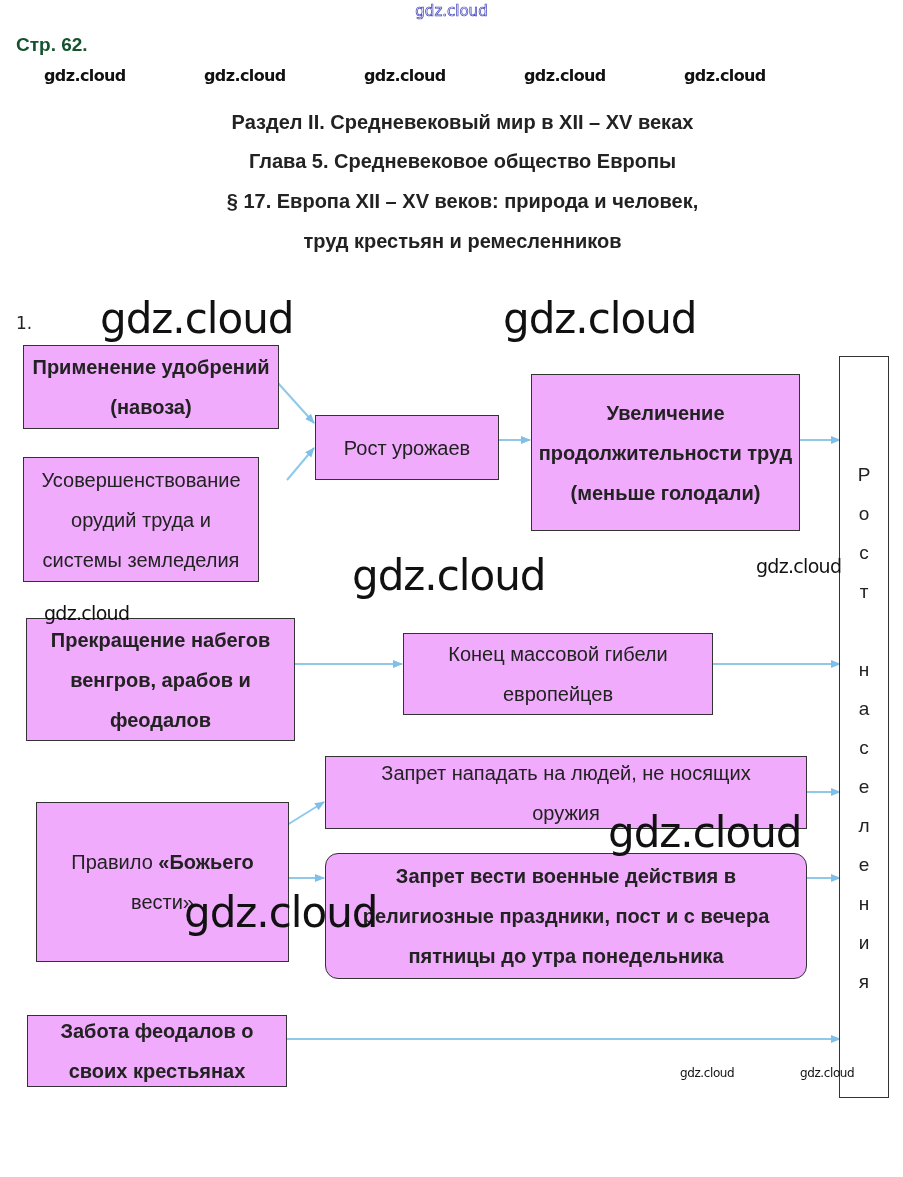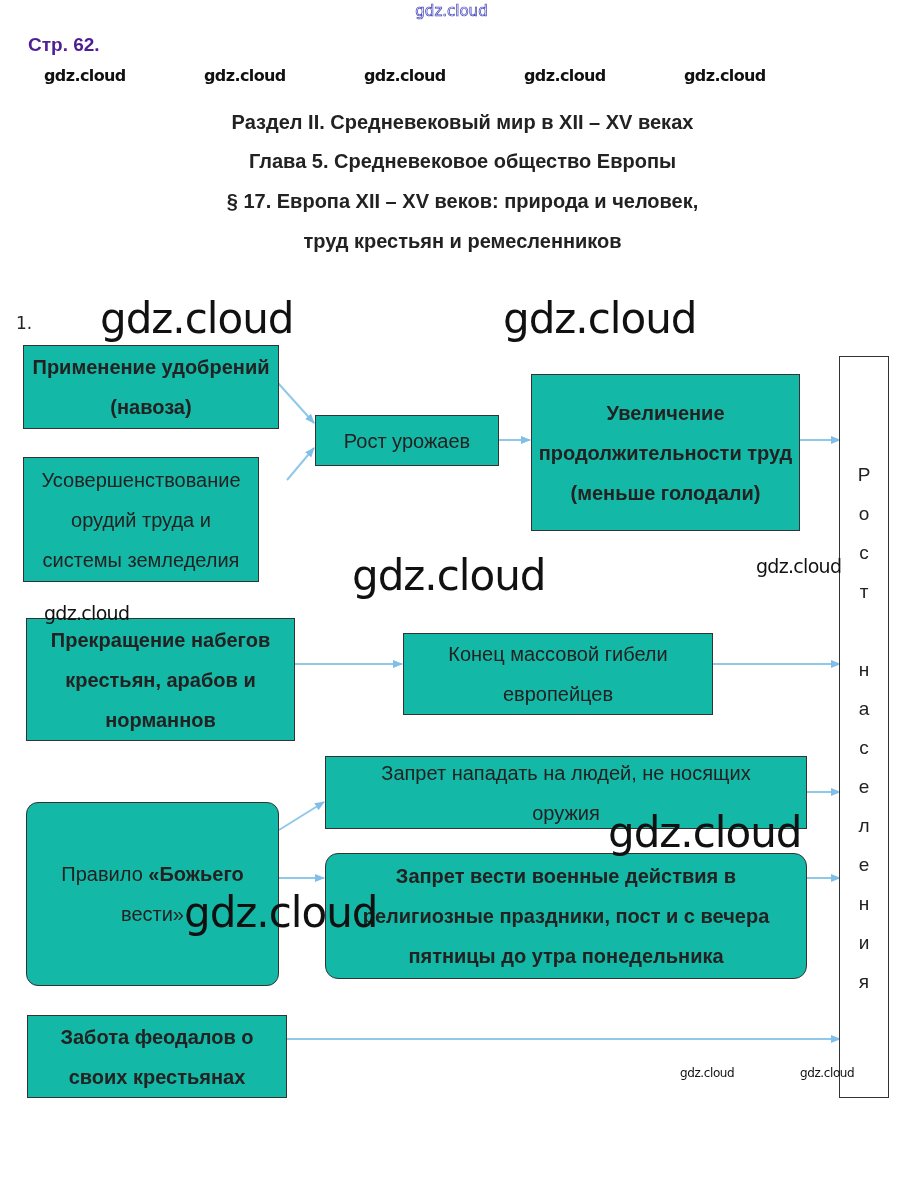--- a/index.html
+++ b/index.html
@@ -1,28 +1,28 @@
 <!DOCTYPE html>
 <html><head>
 <meta charset="utf-8">
 <style>
   html, body { margin:0; padding:0; background:#ffffff; }
   body { width:903px; height:1177px; position:relative; overflow:hidden;
          font-family:"Liberation Sans", sans-serif; color:#222; }
   .abs { position:absolute; }
   .wm-top { left:0; width:903px; top:2px; text-align:center; font-family:"DejaVu Sans", sans-serif;
             font-size:15px; color:#fff; -webkit-text-stroke:0.7px #3b3bb8; letter-spacing:0; }
-  .page-num { left:16px; top:34px; font-size:19px; font-weight:bold; color:#4c1d95; font-family:"Liberation Sans", sans-serif;margin-left:12px; }
+  .page-num { left:16px; top:34px; font-size:19px; font-weight:bold; color:#14532d; font-family:"Liberation Sans", sans-serif; }
   .wm-row { top:66px; font-family:"DejaVu Sans", sans-serif; font-size:16px; font-weight:bold; color:#111; letter-spacing:-0.6px; }
   .heading { left:0; width:925px; text-align:center; font-weight:bold; font-size:20px; color:#222; }
   .task-num { left:16px; top:313px; font-size:17px; color:#222; font-family:"DejaVu Sans", sans-serif; }
   .wm-big { font-family:"DejaVu Sans", sans-serif; font-size:42px; color:#111; letter-spacing:-1px; line-height:1; }
   .wm-med { font-family:"DejaVu Sans", sans-serif; font-size:19px; color:#111; letter-spacing:-0.7px; line-height:1; }
   .wm-small { font-family:"DejaVu Sans", sans-serif; font-size:12px; color:#111; letter-spacing:-0.4px; line-height:1; }
-  .box { position:absolute; border:1.5px solid #333; background:#14b8a6; box-sizing:border-box;
+  .box { position:absolute; border:1.5px solid #333; background:#f0abfc; box-sizing:border-box;
          display:flex; align-items:center; justify-content:center; text-align:center;
          font-size:20px; line-height:40px; color:#222; }
   .box.bold { font-weight:bold; }
   .vbox { position:absolute; left:839px; top:356px; width:50px; height:742px; border:1.5px solid #333;
           box-sizing:border-box; background:#fff; }
   .vbox .letters { position:absolute; top:98px; left:0; width:100%; text-align:center; font-size:19px;
                    line-height:39px; color:#222; }
   .vbox .letters span { display:block; height:39px; }
   svg.arrows { position:absolute; left:0; top:0; width:903px; height:1177px; pointer-events:none; }
 </style>
@@ -66,45 +66,45 @@
     <line x1="287" y1="1039" x2="840" y2="1039"></line>
   </g>
 </svg>
 
 <div class="box bold" style="left:23px; top:345px; width:256px; height:84px;">
   <span>Применение удобрений (навоза)</span>
 </div>
 <div class="box" style="left:23px; top:457px; width:236px; height:125px;">
   <span style="padding:0 10px;">Усовершенствование орудий труда и системы земледелия</span>
 </div>
-<div class="box" style="left:315px; top:415px; width:184px; height:51px;">
+<div class="box" style="left:315px; top:415px; width:184px; height:65px;">
   <span>Рост урожаев</span>
 </div>
 <div class="box bold" style="left:531px; top:374px; width:269px; height:157px;">
   <span style="padding:0 6px;">Увеличение продолжительности труд (меньше голодали)</span>
 </div>
 
 <div class="box bold" style="left:26px; top:618px; width:269px; height:123px;">
-  <span style="padding:0 8px;">Прекращение набегов крестьян, арабов и норманнов</span>
+  <span style="padding:0 8px;">Прекращение набегов венгров, арабов и феодалов</span>
 </div>
 <div class="box" style="left:403px; top:633px; width:310px; height:82px;">
   <span style="padding:0 20px;">Конец массовой гибели европейцев</span>
 </div>
 
-<div class="box" style="left:26px; top:802px; width:253px; height:184px;border-radius:12px;">
+<div class="box" style="left:36px; top:802px; width:253px; height:160px;">
   <span style="padding:0 10px;"><span>Правило </span><b>«Божьего</b><br><span>вести»</span></span>
 </div>
 <div class="box" style="left:325px; top:756px; width:482px; height:73px;">
   <span style="padding:0 20px;">Запрет нападать на людей, не носящих оружия</span>
 </div>
 <div class="box bold" style="left:325px; top:853px; width:482px; height:126px;border-radius:13px;">
   <span style="padding:0 14px;">Запрет вести военные действия в религиозные праздники, пост и с вечера пятницы до утра понедельника</span>
 </div>
 
-<div class="box bold" style="left:27px; top:1015px; width:260px; height:83px;">
+<div class="box bold" style="left:27px; top:1015px; width:260px; height:72px;">
   <span style="padding:0 12px;">Забота феодалов о своих крестьянах</span>
 </div>
 
 <div class="vbox">
   <div class="letters" id="vletters">
       <span>Р</span>
       <span>о</span>
       <span>с</span>
       <span>т</span>
       <span>&nbsp;</span>

